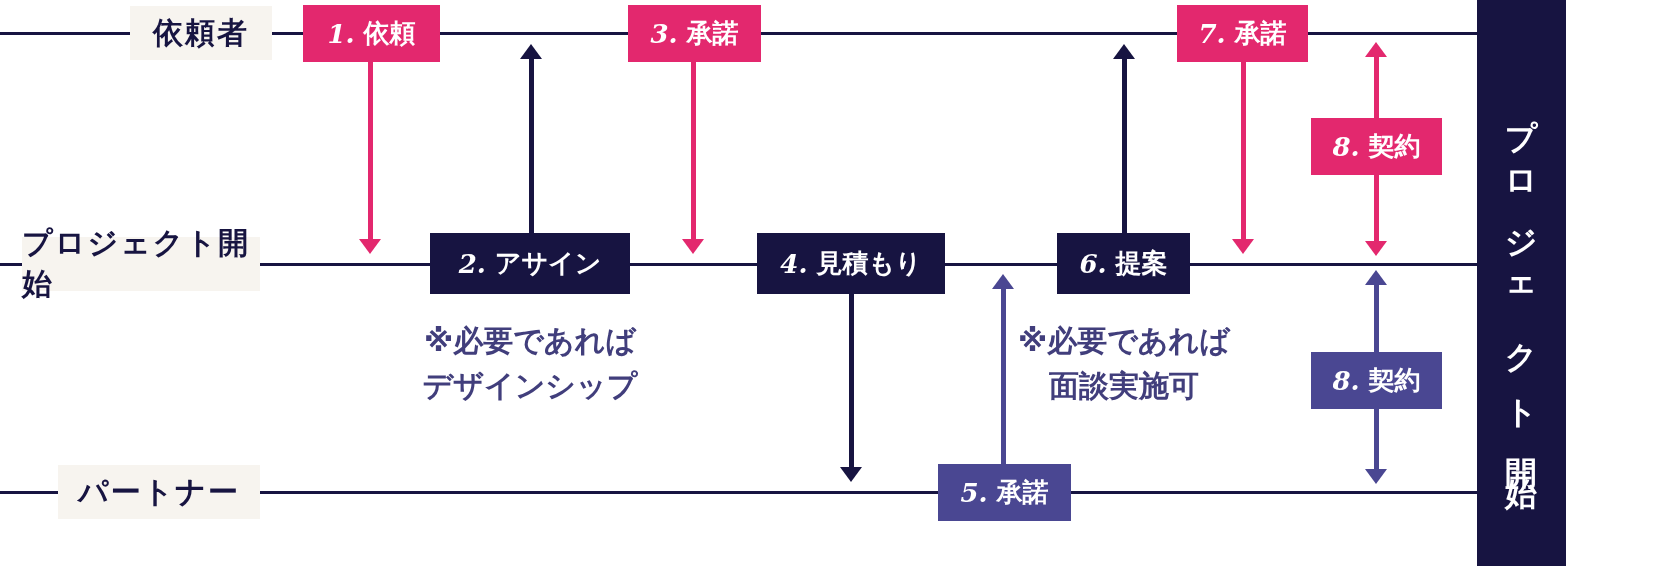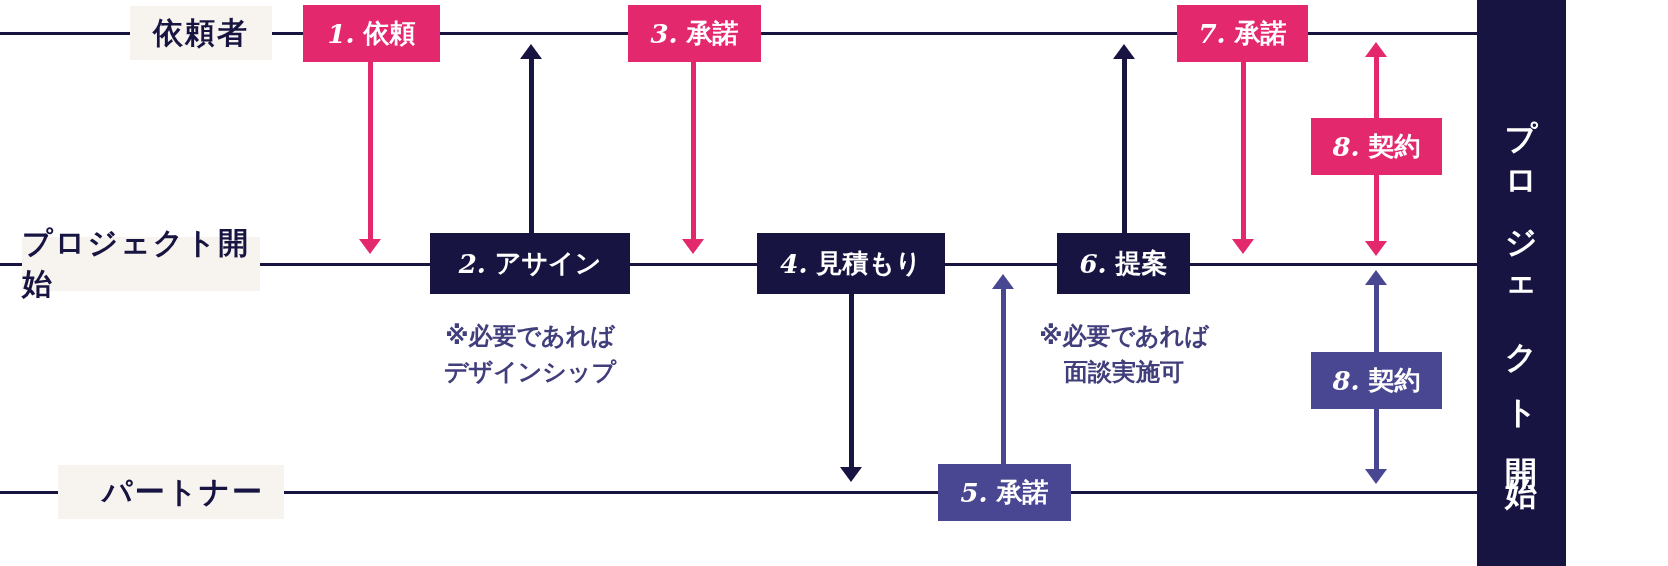--- a/index.html
+++ b/index.html
@@ -24,21 +24,21 @@
   .lane-label {
     position:absolute; z-index:2;
     background:#F7F4EF;
     color:#171441;
     font-weight:bold; font-size:30px;
     display:flex; align-items:center; justify-content:center;
     letter-spacing:2px;
   }
   .lane-label.client      { left:118px; top:6px;  width:142px; height:54px;margin-left:12px; }
   .lane-label.designship  { left:22px;  top:237px; width:238px; height:54px; }
-  .lane-label.partner     { left:58px;  top:465px; width:202px; height:54px;padding-left:24px; }
+  .lane-label.partner     { left:58px;  top:465px; width:202px; height:54px; }
 
   
   .step {
     position:absolute; z-index:4;
     display:flex; align-items:center; justify-content:center;
     color:#ffffff; font-weight:bold; font-size:26px;
     white-space:nowrap;
   }
   .step .num {
     font-family:"DejaVu Serif","Liberation Serif",serif;
@@ -90,21 +90,21 @@
   .arrow.ar5  { left:992px;  top:274px; height:190px; }
   .arrow.ar6  { left:1113px; top:44px;  height:189px; }
   .arrow.ar7  { left:1232px; top:62px;  height:192px; }
   .arrow.ar8a { left:1365px; top:42px;  height:214px; }
   .arrow.ar8b { left:1365px; top:270px; height:214px; }
 
   
   .note {
     position:absolute; z-index:3;
     width:320px; text-align:center;
-    color:#413E7C; font-weight:bold; font-size:24px;
+    color:#413E7C; font-weight:bold; font-size:30px;
     line-height:1.5;
   }
   .note.n1 { left:370px; top:318px; }
   .note.n2 { left:964px; top:318px; }
 
   
   .banner {
     position:absolute; right:102px; top:0; width:89px; height:566px;
     background:#171441; z-index:5;
     display:flex; align-items:center; justify-content:center;

